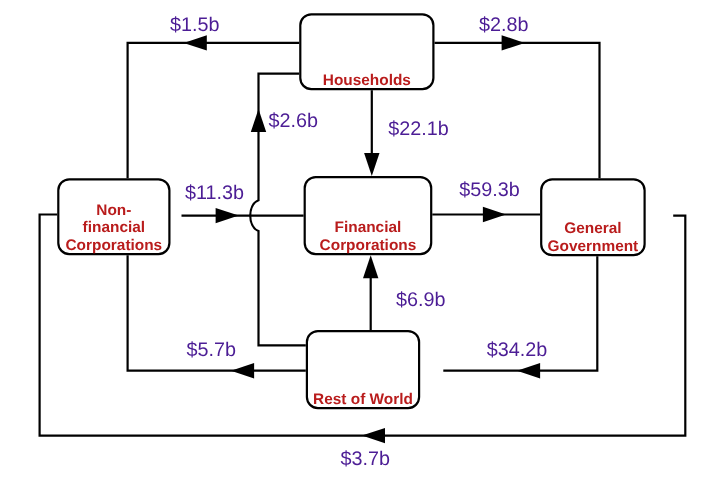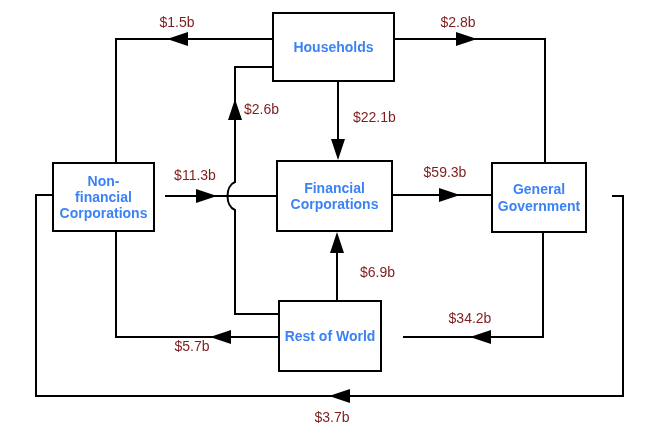--- a/index.html
+++ b/index.html
@@ -27,52 +27,52 @@
   }
   .wires polygon {
     fill: #000000;
     stroke: none;
   }
   .node {
     position: absolute;
     box-sizing: border-box;
     background: #ffffff;
     border: 2px solid #000000;
-    border-radius: 0;
+    border-radius: 11px;
     display: flex;
-    align-items: center;
+    align-items: flex-end;
     justify-content: center;
     text-align: center;
     font-size: 14px;
     font-weight: bold;
     line-height: 1.15;
-    color: #3b82f6;
+    color: #b91c1c;
     white-space: pre-line;
   }
   .node-households { left: 272px; top: 12px;  width: 123px; height: 70px; }
   .node-nfc        { left: 52px;  top: 162px; width: 103px; height: 70px; }
   .node-fc         { left: 276px; top: 160px; width: 117px; height: 72px; }
   .node-gg         { left: 491px; top: 162px; width: 96px; height: 71px; }
   .node-row        { left: 278px; top: 300px; width: 104px; height: 72px; }
   .amt {
     position: absolute;
-    font-size: 14px;
+    font-size: 18px;
     line-height: 16px;
-    color: #7f1d1d;
+    color: #4c1d95;
     white-space: nowrap;
   }
   .amt.centered { transform: translateX(-50%); }
   .amt-1  { left: 177px; top: 14px; }
   .amt-2  { left: 458px; top: 14px; }
   .amt-3  { left: 353px; top: 109px; }
   .amt-4  { left: 195px; top: 167px; }
   .amt-5  { left: 445px; top: 164px; }
   .amt-6  { left: 244px; top: 101px; }
   .amt-7  { left: 360px; top: 264px; }
-  .amt-8  { left: 192px; top: 310px; margin-top: 28px; }
+  .amt-8  { left: 192px; top: 310px; }
   .amt-9  { left: 470px; top: 310px; }
   .amt-10 { left: 332px; top: 409px; }
 </style>
 </head>
 <body>
 
 <div class="canvas">
 
   <svg class="wires" viewBox="0 0 658 437" xmlns="http://www.w3.org/2000/svg">
 

